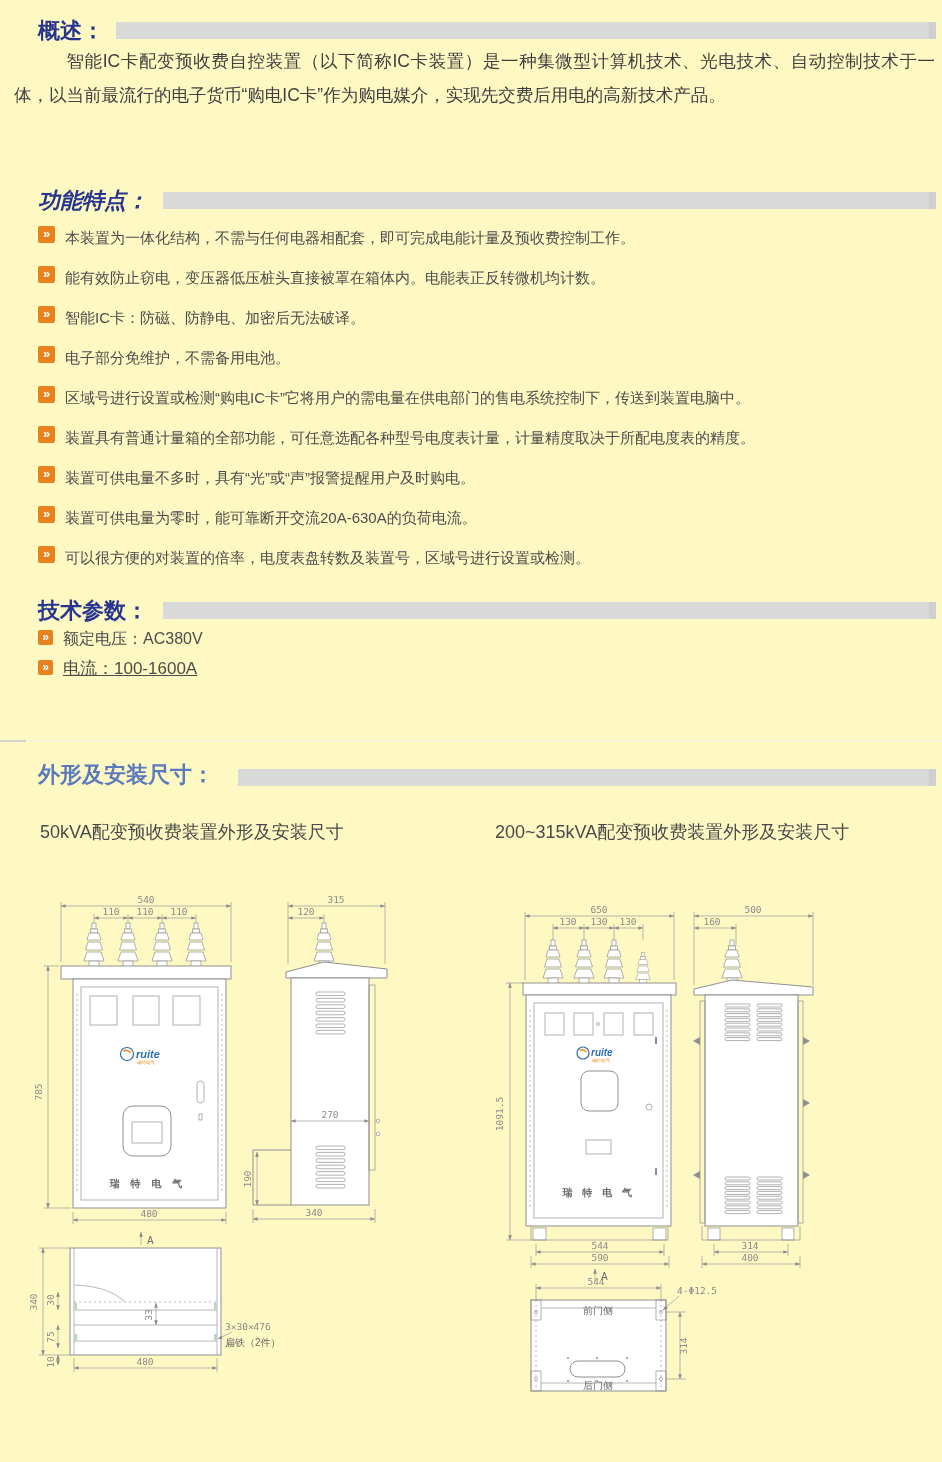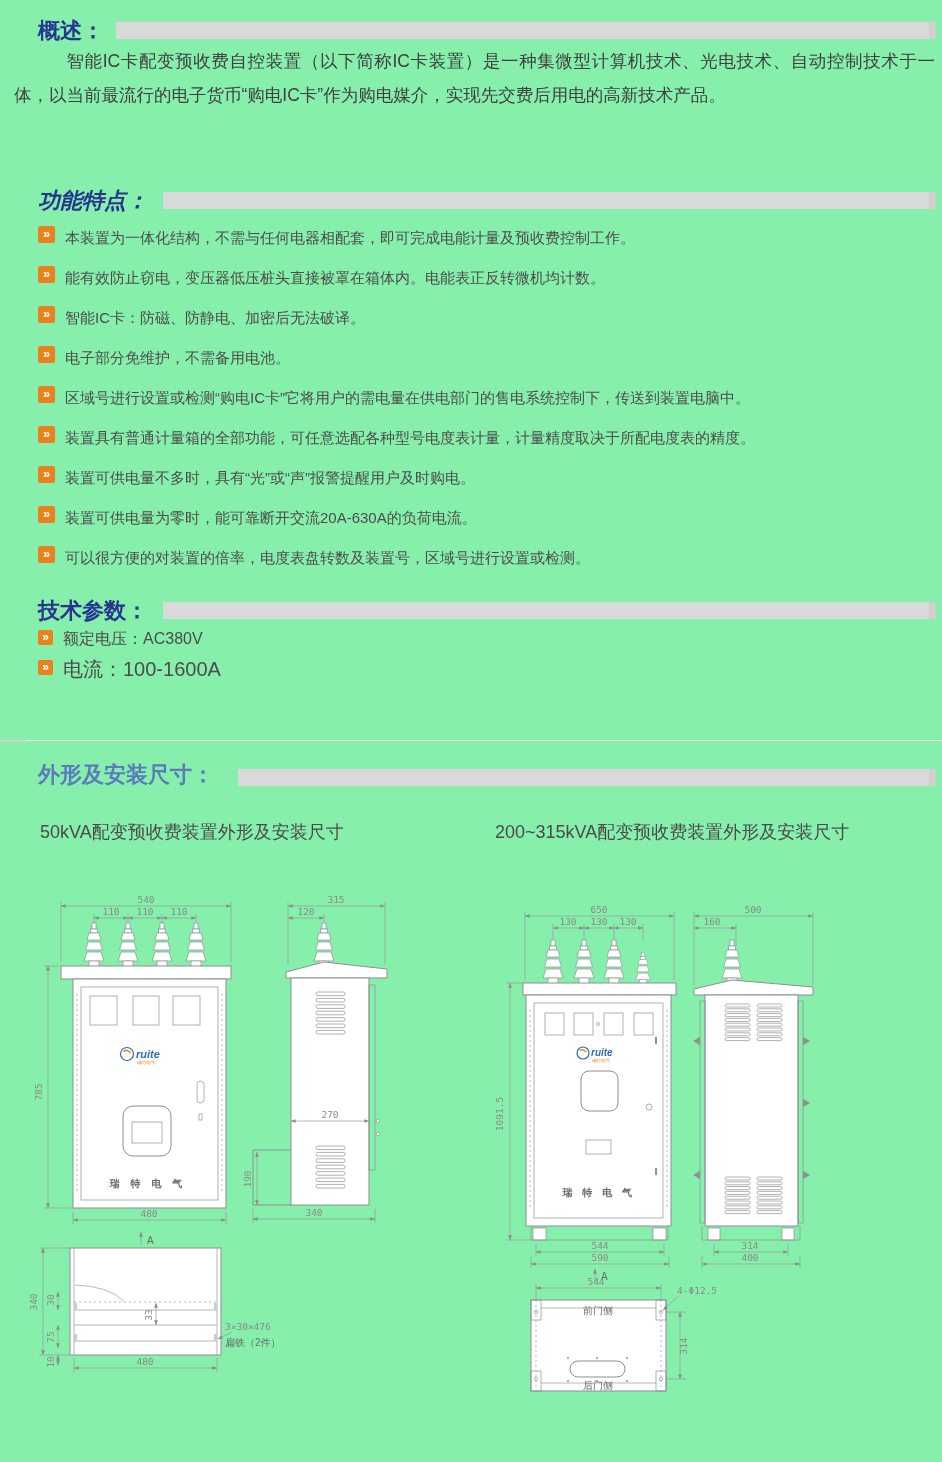--- a/index.html
+++ b/index.html
@@ -1,16 +1,16 @@
 <!DOCTYPE html>
 <html><head>
 <meta charset="utf-8">
 <style>
   html,body{margin:0;padding:0;background:#fff;}
-  #page{position:relative;width:942px;height:1462px;background:#86efac;overflow:hidden;
+  #page{position:relative;width:942px;height:1462px;background:#fef9c3;overflow:hidden;
         font-family:"Liberation Sans",sans-serif;}
   .abs{position:absolute;}
   .h1{font-size:22px;font-weight:bold;color:#26358f;white-space:nowrap;}
   .h1-light{font-size:22px;font-weight:bold;color:#5b7abe;white-space:nowrap;}
   .graybar{height:17px;background:#d9d9d9;}
   .graybar:after{content:"";display:block;float:right;width:7px;height:17px;background:#cfcfcf;}
   .para{font-size:17.5px;line-height:34px;color:#3f3f3f;text-align:justify;text-indent:3em;margin:0;}
   .feat{display:flex;align-items:flex-start;gap:10px;margin-bottom:17px;}
   .blt{flex:0 0 auto;width:17px;height:17px;background:#e8821e;color:#fff;border-radius:2px;
        font-size:13px;font-weight:bold;line-height:16px;text-align:center;}
@@ -83,21 +83,21 @@
   <div class="abs h1" style="top:596px;left:38px;">技术参数：</div>
   <div class="abs graybar" style="top:602px;left:163px;width:773px;"></div>
 
   <div class="abs" style="top:630px;left:38px;width:600px;">
     <div class="feat" style="margin-bottom:12px;">
       <span class="blt blt-sm">»</span>
       <span class="ftext" style="font-size:16px;line-height:18px;">额定电压：AC380V</span>
     </div>
     <div class="feat">
       <span class="blt blt-sm">»</span>
-      <span class="ftext" style="font-size:20px;line-height:18px;">电流：100-1600A</span>
+      <span class="ftext" style="font-size:17px;line-height:18px;text-decoration:underline;">电流：100-1600A</span>
     </div>
   </div>
 
   <div class="abs divider" style="top:740px;left:0;width:942px;">
       <div class="dk"></div>
     </div>
 
   <div class="abs h1-light" style="top:760px;left:38px;">外形及安装尺寸：</div>
   <div class="abs graybar" style="top:769px;left:238px;width:698px;"></div>
 

